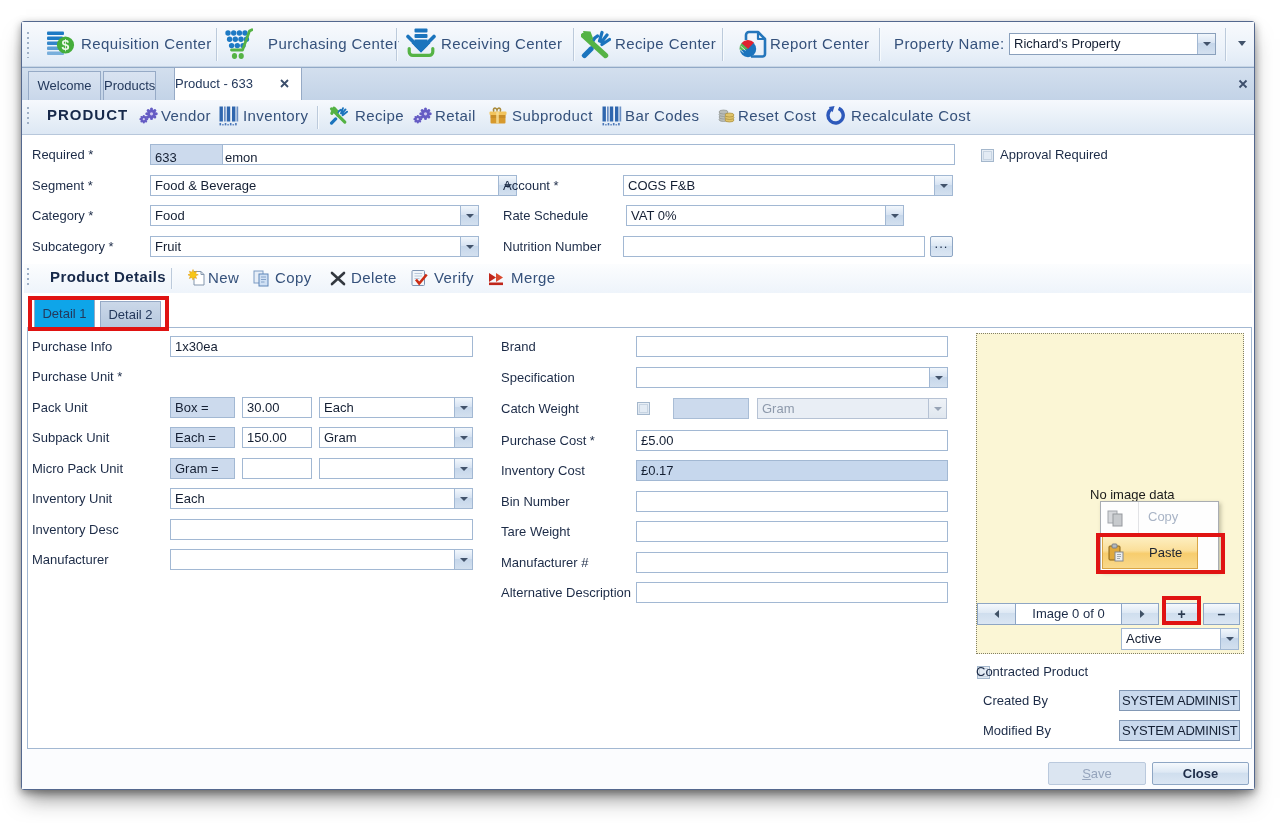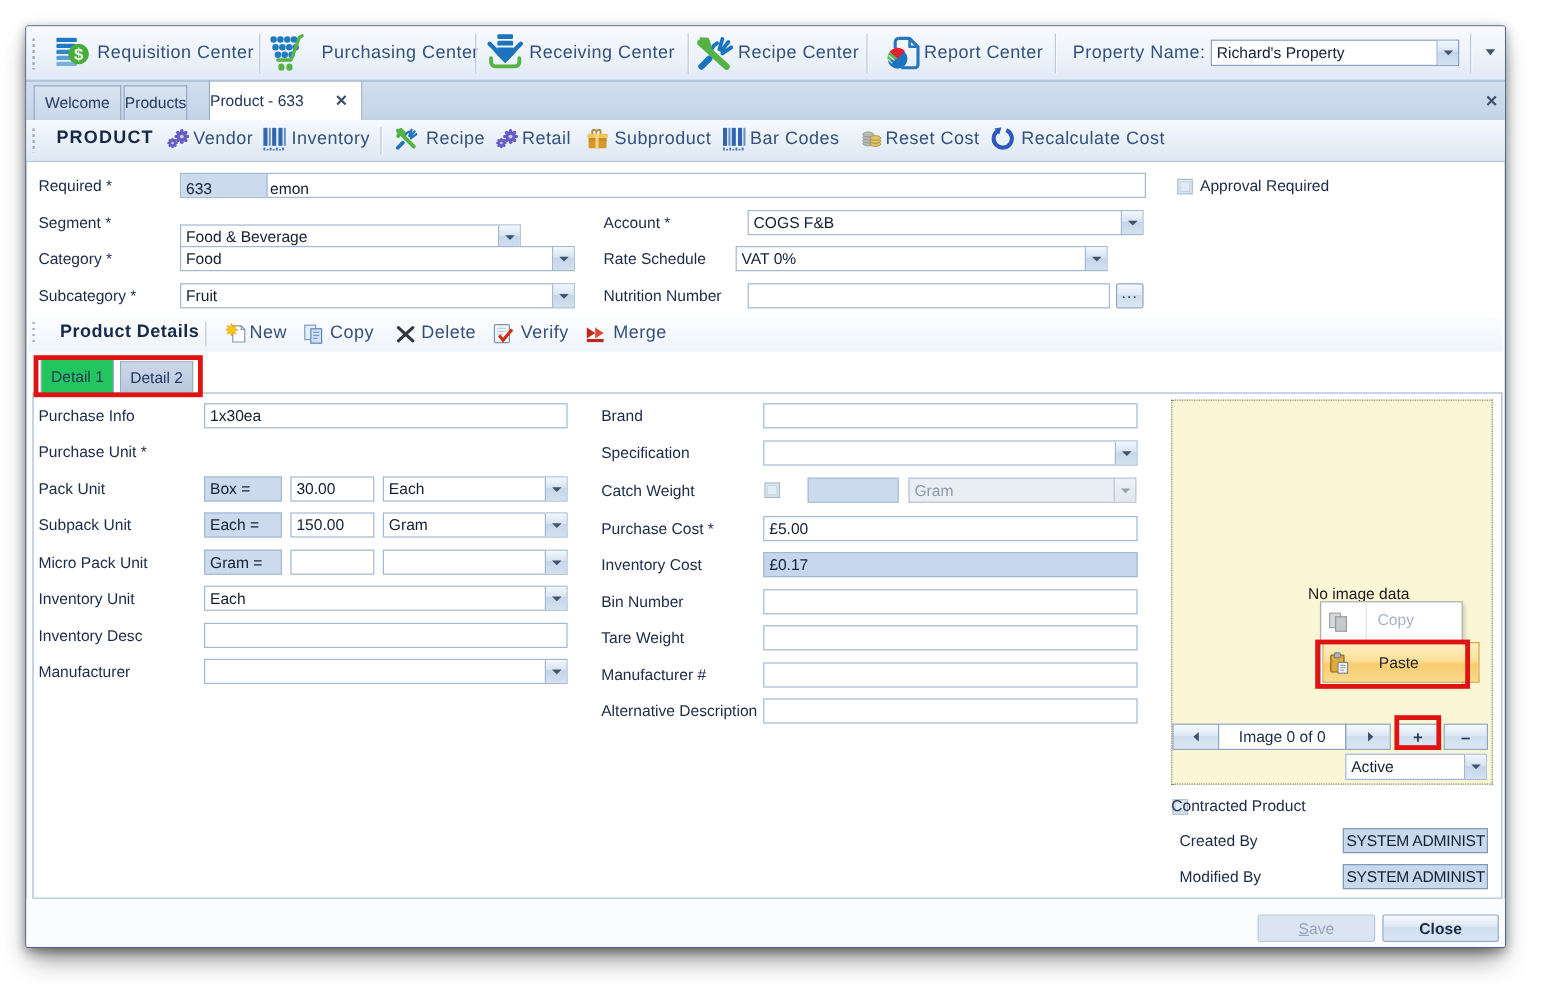--- a/index.html
+++ b/index.html
@@ -273,29 +273,29 @@
   <path d="M8.6,0 L2.8,1 L6.6,6.2 Z" fill="#2d59bb"></path>
 </svg>
 <div class="tbtxt" style="left:829px;top:84px;">Recalculate Cost</div>
 
 <div class="lbl" style="left:10px;top:122px;">Required *</div>
 <div class="fld" style="left:128px;top:122px;width:805px;padding:0;">
   <div style="position:absolute;left:0;top:0;width:72px;height:19px;background:#ccdaed;border-right:1px solid #a2b8d3;padding:3px 0 0 4px;">633</div>
   <div style="position:absolute;left:74px;top:3px;">emon</div>
 </div>
 <div class="lbl" style="left:10px;top:153px;">Segment *</div>
-<div class="fld" style="left:128px;top:165px;width:284px;">Food &amp; Beverage<span class="arw"></span></div>
+<div class="fld" style="left:128px;top:153px;width:367px;">Food &amp; Beverage<span class="arw"></span></div>
 <div class="lbl" style="left:10px;top:183px;">Category *</div>
 <div class="fld" style="left:128px;top:183px;width:329px;">Food<span class="arw"></span></div>
 <div class="lbl" style="left:10px;top:214px;">Subcategory *</div>
 <div class="fld" style="left:128px;top:214px;width:329px;">Fruit<span class="arw"></span></div>
 <div class="lbl" style="left:481px;top:153px;">Account *</div>
 <div class="fld" style="left:601px;top:153px;width:330px;">COGS F&amp;B<span class="arw"></span></div>
 <div class="lbl" style="left:481px;top:183px;">Rate Schedule</div>
-<div class="fld" style="left:591px;top:183px;width:310px;">VAT 0%<span class="arw"></span></div>
+<div class="fld" style="left:604px;top:183px;width:278px;">VAT 0%<span class="arw"></span></div>
 <div class="lbl" style="left:481px;top:214px;">Nutrition Number</div>
 <div class="fld" style="left:601px;top:214px;width:302px;"></div>
 <div class="btn" style="left:908px;top:214px;width:23px;height:21px;line-height:14px;letter-spacing:1px;">...</div>
 <span class="cb" style="left:959px;top:127px;"></span>
 <div class="lbl" style="left:978px;top:122px;">Approval Required</div>
 
 <div class="abs" id="pdbar" style="left:2px;top:242px;width:1228px;height:29px;
   background:linear-gradient(#fcfdfe,#eef4fb);"></div>
 <div class="grip" style="left:5px;top:246px;height:20px;"></div>
 <div class="tbtxt" style="left:28px;top:245px;font-weight:bold;color:#17294a;font-size:15px;letter-spacing:.4px;">Product Details</div>
@@ -327,21 +327,21 @@
 </svg>
 <div class="tbtxt" style="left:412px;top:246px;">Verify</div>
 
 <svg class="abs" style="left:466px;top:248px" width="19" height="17" viewBox="0 0 19 17">
   <path d="M1,3 l7,4.5 -7,4.5 Z" fill="#c0261b"></path>
   <path d="M8,3 l7,4.5 -7,4.5 Z" fill="#d94a2f"></path>
   <rect x="1" y="12.5" width="14" height="2.6" fill="#c0261b"></rect>
 </svg>
 <div class="tbtxt" style="left:489px;top:246px;">Merge</div>
 
-<div class="abs" style="left:12px;top:277px;width:61px;height:29px;border:1px solid #96aac6;border-bottom:none;background:#22c55e;
+<div class="abs" style="left:12px;top:277px;width:61px;height:29px;border:1px solid #96aac6;border-bottom:none;background:#0ea5e9;
   font-size:13px;color:#24395c;text-align:center;line-height:27px;z-index:3;">Detail 1</div>
 <div class="abs" style="left:78px;top:279px;width:61px;height:27px;border:1px solid #96aac6;border-bottom:none;
   background:linear-gradient(#cbd8e9,#b5c7dd);font-size:13px;color:#24395c;text-align:center;line-height:25px;">Detail 2</div>
 <div class="redbox" style="left:6px;top:274px;width:141px;height:35px;"></div>
 
 <div class="abs" id="content" style="left:5px;top:305px;width:1225px;height:422px;
   border:1px solid #a3b8d2; background:#fff;">
 
   <div class="lbl" style="left:4px;top:8px;">Purchase Info</div>
   <div class="fld" style="left:142px;top:8px;width:303px;">1x30ea</div>
@@ -396,21 +396,21 @@
   <div class="abs" style="left:1062px;top:159px;font-size:13px;color:#1a1a1a;">No image data</div>
 
   <div class="abs" style="left:1072px;top:173px;width:119px;height:70px;background:#fefefe;border:1px solid #a9adb2;
     box-shadow:2px 2px 4px rgba(90,90,70,.35);z-index:20;">
     <div style="position:absolute;left:37px;top:0;width:1px;height:32px;background:#e2e3e6;"></div>
     <svg style="position:absolute;left:6px;top:8px" width="18" height="17" viewBox="0 0 18 17">
       <rect x="1" y="1" width="9" height="12" fill="#d6d8db" stroke="#a2a6ab"></rect>
       <rect x="6" y="4" width="9" height="12" fill="#c7cacd" stroke="#96999e"></rect>
     </svg>
     <div style="position:absolute;left:47px;top:7px;font-size:13px;color:#a9b4c6;">Copy</div>
-    <div style="position:absolute;left:1px;top:33px;width:131px;height:34px;border:1px solid #d9a545;
+    <div style="position:absolute;left:1px;top:33px;width:96px;height:34px;border:1px solid #d9a545;
       background:linear-gradient(#fdf0c4,#fbdf9a 45%,#f7cd6e 55%,#f9d98b);">
       <svg style="position:absolute;left:4px;top:7px" width="19" height="19" viewBox="0 0 19 19">
         <rect x="2" y="3" width="11" height="14" rx="1" fill="#e0a93c" stroke="#8a6419"></rect>
         <rect x="5" y="1" width="5" height="4" rx="1" fill="#b4b8bd" stroke="#7c8086"></rect>
         <rect x="8" y="9" width="8" height="9" fill="#eceef0" stroke="#85898e"></rect>
         <path d="M10,11.5 h4 M10,13.5 h4 M10,15.5 h3" stroke="#9aa0a6" stroke-width=".9"></path>
       </svg>
       <div style="position:absolute;left:46px;top:9px;font-size:13px;color:#1d2430;">Paste</div>
     </div>
   </div>

